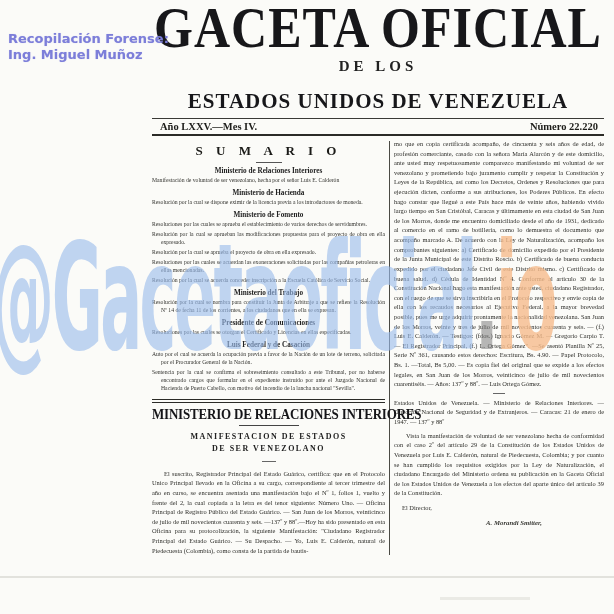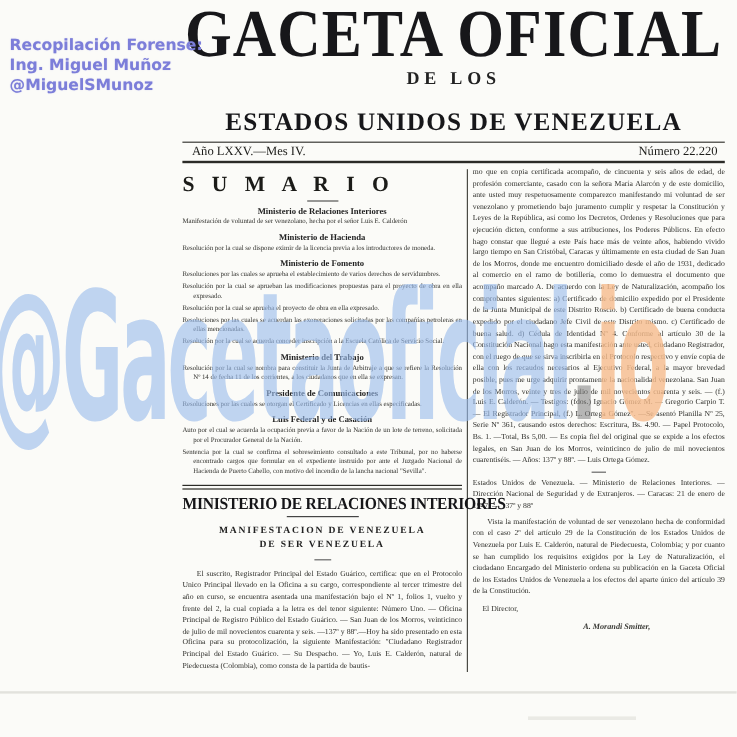--- a/index.html
+++ b/index.html
@@ -34,30 +34,30 @@
   .mast-title{
     font-weight:bold;font-size:50px;line-height:1;letter-spacing:1px;
     transform:scaleY(1.12);transform-origin:center top;color:#17171a;
     white-space:nowrap;
   }
   .mast-delos{font-weight:bold;font-size:15px;letter-spacing:4px;margin-top:8px;color:#222;}
   .mast-country{font-weight:bold;font-size:21px;letter-spacing:1px;margin-top:14px;color:#17171a;white-space:nowrap;}
   .mast-rule-top{border-top:1px solid #3a3a36;margin-top:4px;}
   .date-row{
     display:flex;justify-content:space-between;align-items:center;
-    font-weight:normal;font-size:10.5px;padding:2px 6px 2px 8px;
+    font-weight:bold;font-size:10.5px;padding:2px 6px 2px 8px;
     border-bottom:2.5px solid #2b2b27;color:#1d1d1a;
   }
   
   .cols{display:flex;margin-top:3px;}
   .col-left{width:233px;}
   .col-divider{width:1px;background:#4a4a44;margin:2px 4px 0 4px;min-height:398px;}
   .col-right{width:210px;}
 
-  .sum-title{font-weight:bold;font-size:18px;letter-spacing:5px;margin-top:4px;color:#1b1b18;}
+  .sum-title{text-align:center;font-weight:bold;font-size:13px;letter-spacing:5px;margin-top:4px;color:#1b1b18;}
   .sum-dash{width:26px;border-top:1px solid #555;margin:3px auto 4px auto;}
   .sum-heading{
     text-align:center;font-weight:bold;font-size:7.2px;margin:4px 0 2px 0;color:#222;
   }
   .sum-entry{
     font-size:5.7px;line-height:1.4;text-align:justify;margin:0 0 2px 0;
     padding-left:9px;text-indent:-9px;color:#33332f;
   }
   .double-rule{border-top:1px solid #2b2b27;border-bottom:1px solid #2b2b27;height:2px;margin:6px 0 4px 0;}
   .article-heading{
@@ -90,21 +90,20 @@
     position:absolute;left:440px;top:597px;width:90px;height:3px;
     background:#e3e3dd;opacity:.7;z-index:2;
   }
 </style>
 </head>
 <body>
 
 <div class="forensic">
   <div>Recopilación Forense:</div>
   <div>Ing. Miguel Muñoz</div>
-  <div>@MiguelSMunoz</div>
 </div>
 
 <div class="watermark">
   <span class="wm-blue">@Gacetaoficial</span><span class="wm-dot">.</span><span class="wm-io">io</span>
 </div>
 
 <div class="print">
 
   <div class="masthead">
     <div class="mast-title">GACETA OFICIAL</div>
@@ -139,22 +138,22 @@
           <p class="sum-entry">Resoluciones por las cuales se otorgan el Certificado y Licencias en ellas especificadas.</p>
           <div class="sum-heading">Luis Federal y de Casación</div>
           <p class="sum-entry">Auto por el cual se acuerda la ocupación previa a favor de la Nación de un lote de terreno, solicitada por el Procurador General de la Nación.</p>
           <p class="sum-entry">Sentencia por la cual se confirma el sobreseimiento consultado a este Tribunal, por no haberse encontrado cargos que formular en el expediente instruido por ante el Juzgado Nacional de Hacienda de Puerto Cabello, con motivo del incendio de la lancha nacional "Sevilla".</p>
         </div>
 
       <div class="double-rule"></div>
       <div class="article-heading">MINISTERIO DE RELACIONES INTERIORES</div>
       <div class="heading-underline"></div>
       <div class="subheading">
-        <div>MANIFESTACION DE VENEZUELA</div>
-        <div>DE SER VENEZUELA</div>
+        <div>MANIFESTACION DE ESTADOS</div>
+        <div>DE SER VENEZOLANO</div>
       </div>
       <div class="tiny-dash"></div>
       <p class="bodytext indent">El suscrito, Registrador Principal del Estado Guárico, certifica: que en el Protocolo Unico Principal llevado en la Oficina a su cargo, correspondiente al tercer trimestre del año en curso, se encuentra asentada una manifestación bajo el Nº 1, folios 1, vuelto y frente del 2, la cual copiada a la letra es del tenor siguiente: Número Uno. — Oficina Principal de Registro Público del Estado Guárico. — San Juan de los Morros, veinticinco de julio de mil novecientos cuarenta y seis. —137º y 88º.—Hoy ha sido presentado en esta Oficina para su protocolización, la siguiente Manifestación: "Ciudadano Registrador Principal del Estado Guárico. — Su Despacho. — Yo, Luis E. Calderón, natural de Piedecuesta (Colombia), como consta de la partida de bautis-</p>
     </div>
 
     <div class="col-divider"></div>
 
     <div class="col-right">
       <p class="bodytext">mo que en copia certificada acompaño, de cincuenta y seis años de edad, de profesión comerciante, casado con la señora María Alarcón y de este domicilio, ante usted muy respetuosamente comparezco manifestando mi voluntad de ser venezolano y prometiendo bajo juramento cumplir y respetar la Constitución y Leyes de la República, así como los Decretos, Ordenes y Resoluciones que para ejecución dicten, conforme a sus atribuciones, los Poderes Públicos. En efecto hago constar que llegué a este País hace más de veinte años, habiendo vivido largo tiempo en San Cristóbal, Caracas y últimamente en esta ciudad de San Juan de los Morros, donde me encuentro domiciliado desde el año de 1931, dedicado al comercio en el ramo de botillería, como lo demuestra el documento que acompaño marcado A. De acuerdo con la Ley de Naturalización, acompaño los comprobantes siguientes: a) Certificado de domicilio expedido por el Presidente de la Junta Municipal de este Distrito Roscio. b) Certificado de buena conducta expedido por el ciudadano Jefe Civil de este Distrito mismo. c) Certificado de buena salud. d) Cédula de Identidad Nº 4. Conforme al artículo 30 de la Constitución Nacional hago esta manifestación ante usted, ciudadano Registrador, con el ruego de que se sirva inscribirla en el Protocolo respectivo y envíe copia de ella con los recaudos necesarios al Ejecutivo Federal, a la mayor brevedad posible, pues me urge adquirir prontamente la nacionalidad venezolana. San Juan de los Morros, veinte y tres de julio de mil novecientos cuarenta y seis. — (f.) Luis E. Calderón. — Testigos: (fdos.) Ignacio Gómez M. — Gregorio Carpio T. — El Registrador Principal, (f.) L. Ortega Gómez". —Se asentó Planilla Nº 25, Serie Nº 361, causando estos derechos: Escritura, Bs. 4.90. — Papel Protocolo, Bs. 1. —Total, Bs 5,00. — Es copia fiel del original que se expide a los efectos legales, en San Juan de los Morros, veinticinco de julio de mil novecientos cuarentiséis. — Años: 137º y 88º. — Luis Ortega Gómez.</p>
       <div class="center-dash"></div>

